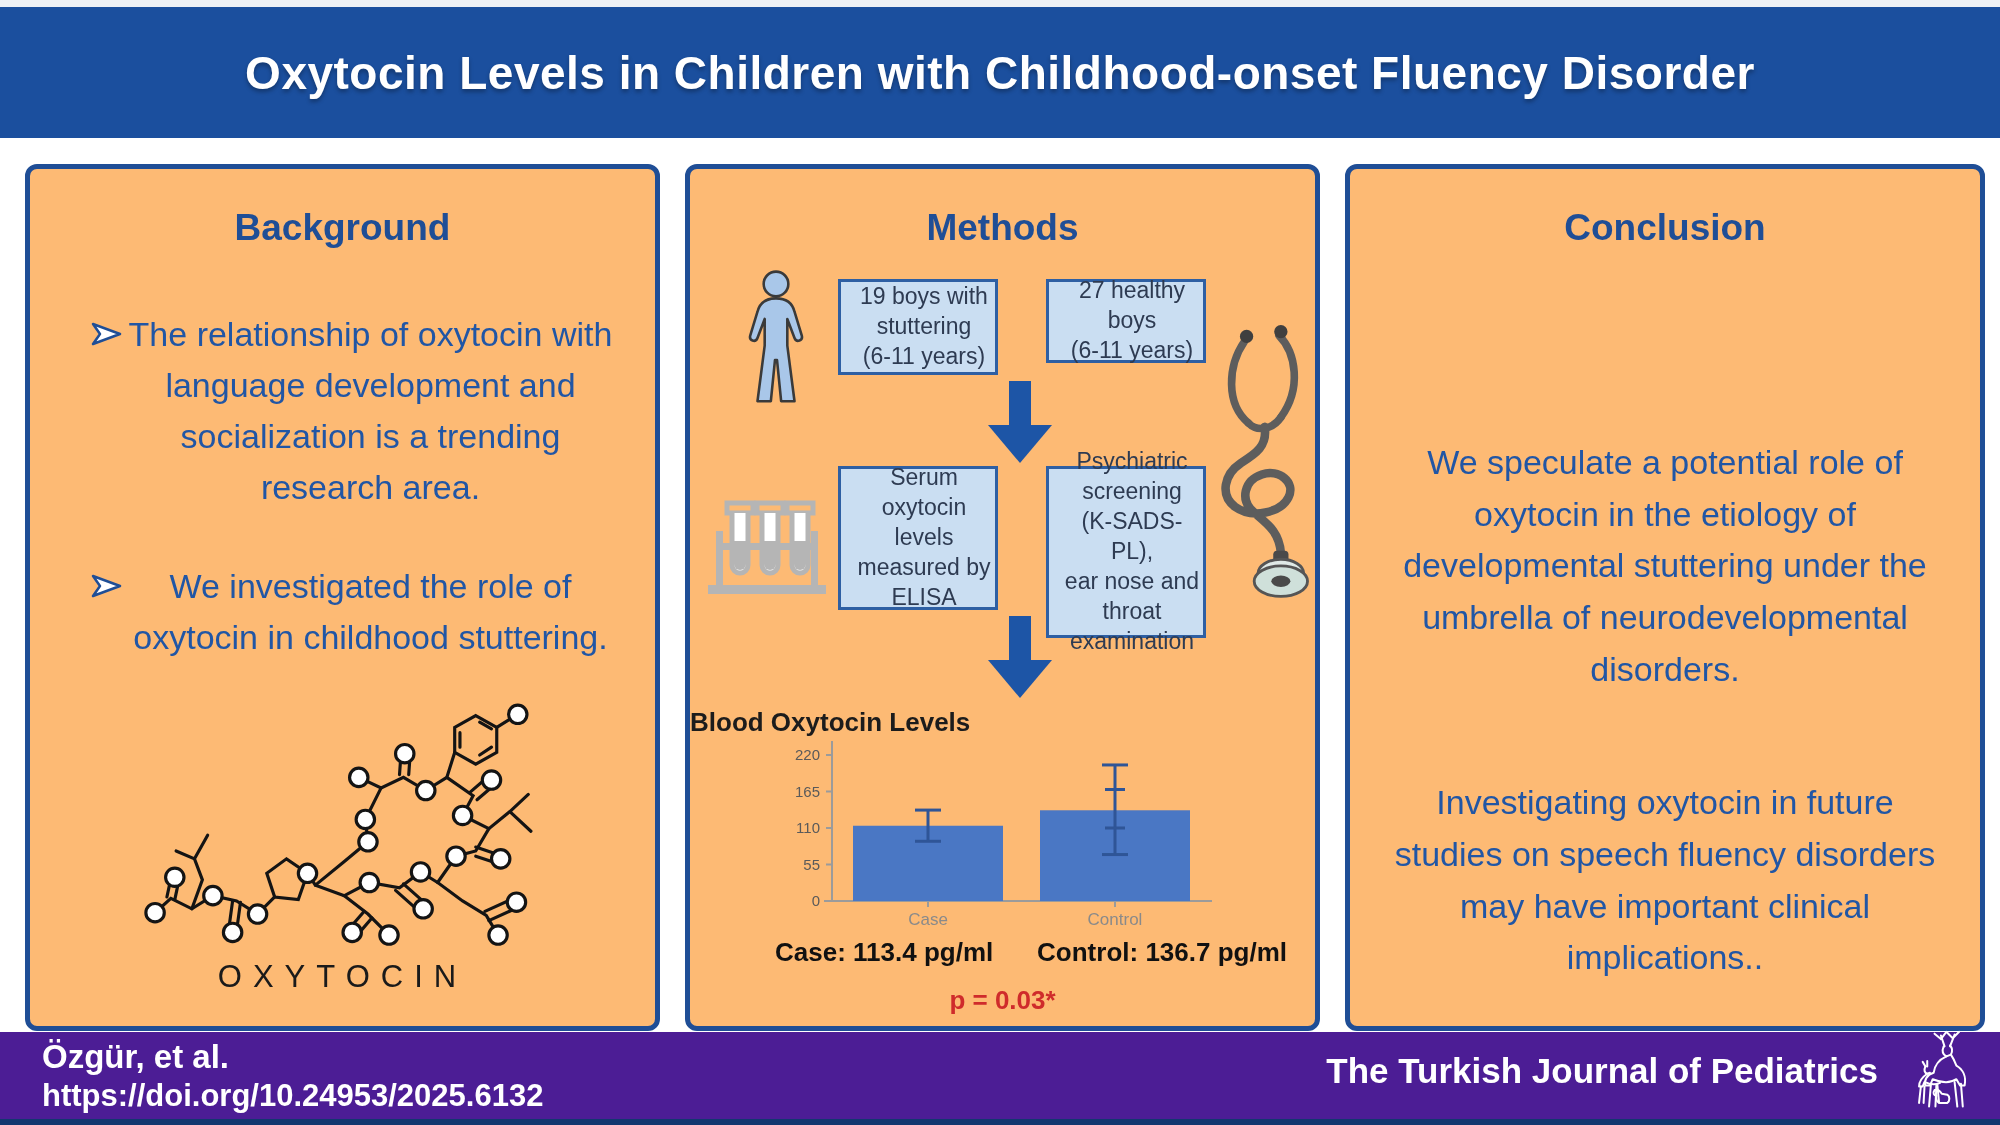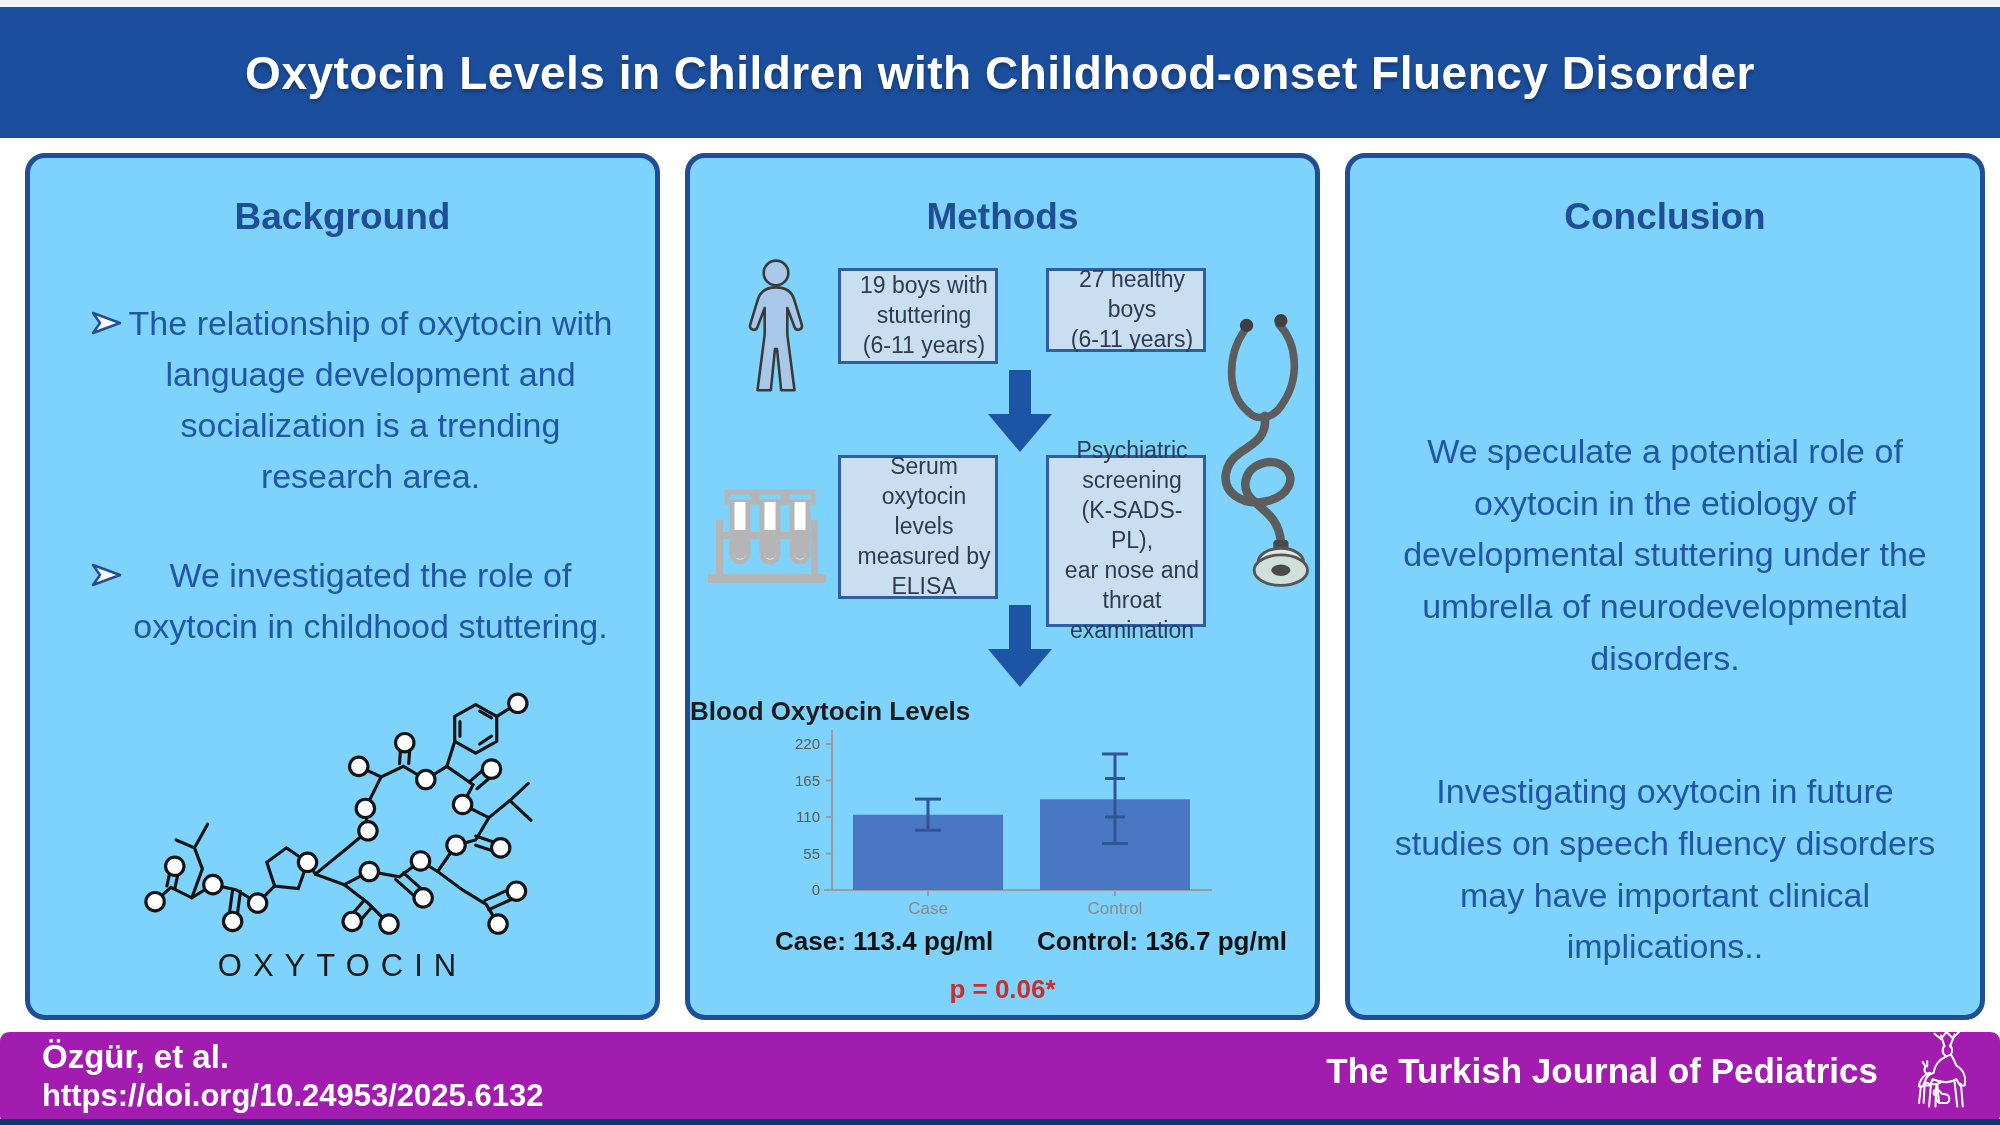--- a/index.html
+++ b/index.html
@@ -4,30 +4,30 @@
 <style>
   html,body{margin:0;padding:0;background:#ffffff;}
   .page{position:relative;width:2000px;height:1125px;background:#ffffff;overflow:hidden;
         font-family:"Liberation Sans",sans-serif;}
   
   .top-strip{position:absolute;left:0;top:0;width:100%;height:7px;background:#eef1f5;}
   .header{position:absolute;left:0;top:7px;width:100%;height:131px;background:#1b4f9e;
           display:flex;align-items:center;justify-content:center;}
   .header h1{margin:0;color:#ffffff;font-size:46px;font-weight:bold;letter-spacing:.5px;
              text-shadow:0 3px 4px rgba(0,0,0,.30);}
-  .footer{position:absolute;left:0;top:1032px;width:100%;height:93px;background:#a21caf;border-radius:9px;}
+  .footer{position:absolute;left:0;top:1032px;width:100%;height:93px;background:#4c1d95;}
   .footer-bottom-strip{position:absolute;left:0;bottom:0;width:100%;height:6px;background:#12376f;}
   .footer-left{position:absolute;left:42px;top:4px;color:#fff;}
   .footer-authors{font-size:33px;font-weight:bold;line-height:1.25;}
   .footer-doi{font-size:31px;font-weight:bold;line-height:1.25;}
   .footer-right{position:absolute;right:14px;top:0;height:77px;display:flex;align-items:center;gap:16px;}
   .footer-journal{color:#fff;font-size:35px;font-weight:bold;}
   
-  .panel{position:absolute;top:153px;height:867px;background:#7dd3fc;border:5px solid #1f4e96;
-         border-radius:20px;box-sizing:border-box;}
+  .panel{position:absolute;top:164px;height:867px;background:#fdba74;border:5px solid #1f4e96;
+         border-radius:12px;box-sizing:border-box;}
   .panel-bg{left:25px;width:635px;}
   .panel-methods{left:685px;width:635px;}
   .panel-conclusion{left:1345px;width:640px;}
   .panel-title{margin:0;position:absolute;top:38px;left:0;width:100%;text-align:center;
                color:#1f4e96;font-size:37px;font-weight:bold;}
   
   .bg-body{position:absolute;top:140px;left:22px;right:22px;}
   .bullet{position:relative;padding-left:74px;padding-right:18px;text-align:center;
           color:#2156a5;font-size:34px;line-height:1.5;}
   .bullet + .bullet{margin-top:48px;}
@@ -242,21 +242,21 @@
         <line x1="355" y1="68.5090909090909" x2="375" y2="68.5090909090909" stroke="#2f5597" stroke-width="3"></line>
         <line x1="178" y1="180" x2="178" y2="186" stroke="#9b9b9b" stroke-width="2"></line>
         <text x="178" y="204" text-anchor="middle" font-size="17" fill="#8a8a8a">Case</text>
         <line x1="365" y1="180" x2="365" y2="186" stroke="#9b9b9b" stroke-width="2"></line>
         <text x="365" y="204" text-anchor="middle" font-size="17" fill="#8a8a8a">Control</text>
       </svg>
     <div class="chart-results">
       <span>Case: 113.4 pg/ml</span>
       <span>Control: 136.7 pg/ml</span>
     </div>
-    <div class="p-value">p = 0.06*</div>
+    <div class="p-value">p = 0.03*</div>
   </div>
 
   <div class="panel panel-conclusion">
     <h2 class="panel-title">Conclusion</h2>
     <div class="conc-body">
       <p>We speculate a potential role of oxytocin in the etiology of developmental stuttering under the umbrella of neurodevelopmental disorders.</p>
       <p>Investigating oxytocin in future studies on speech fluency disorders may have important clinical implications..</p>
     </div>
   </div>
 

